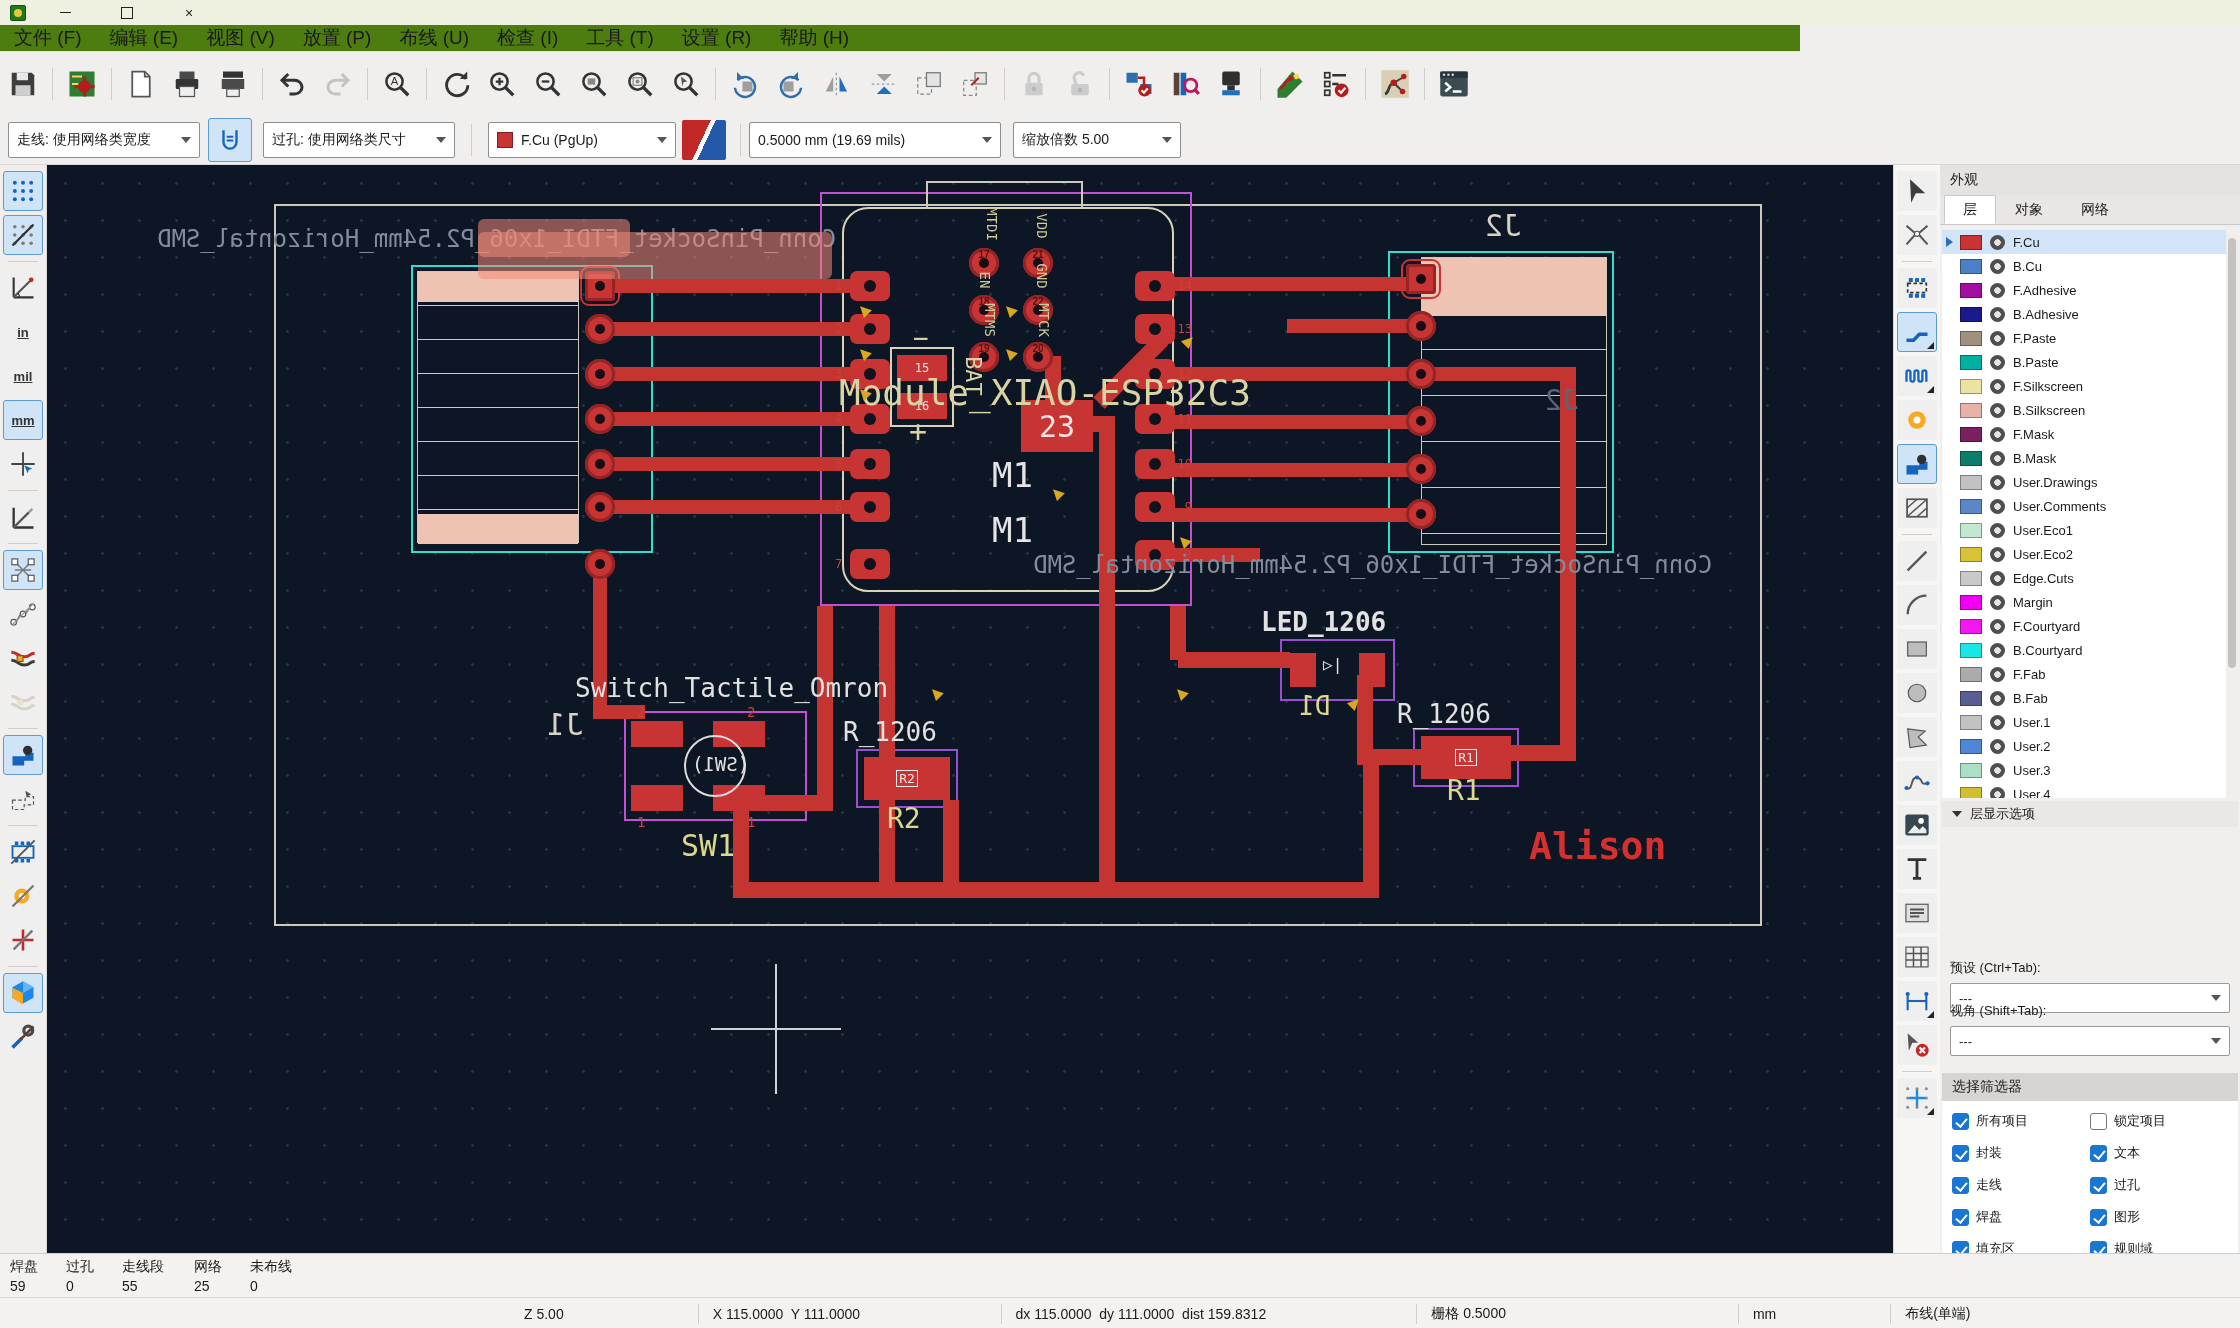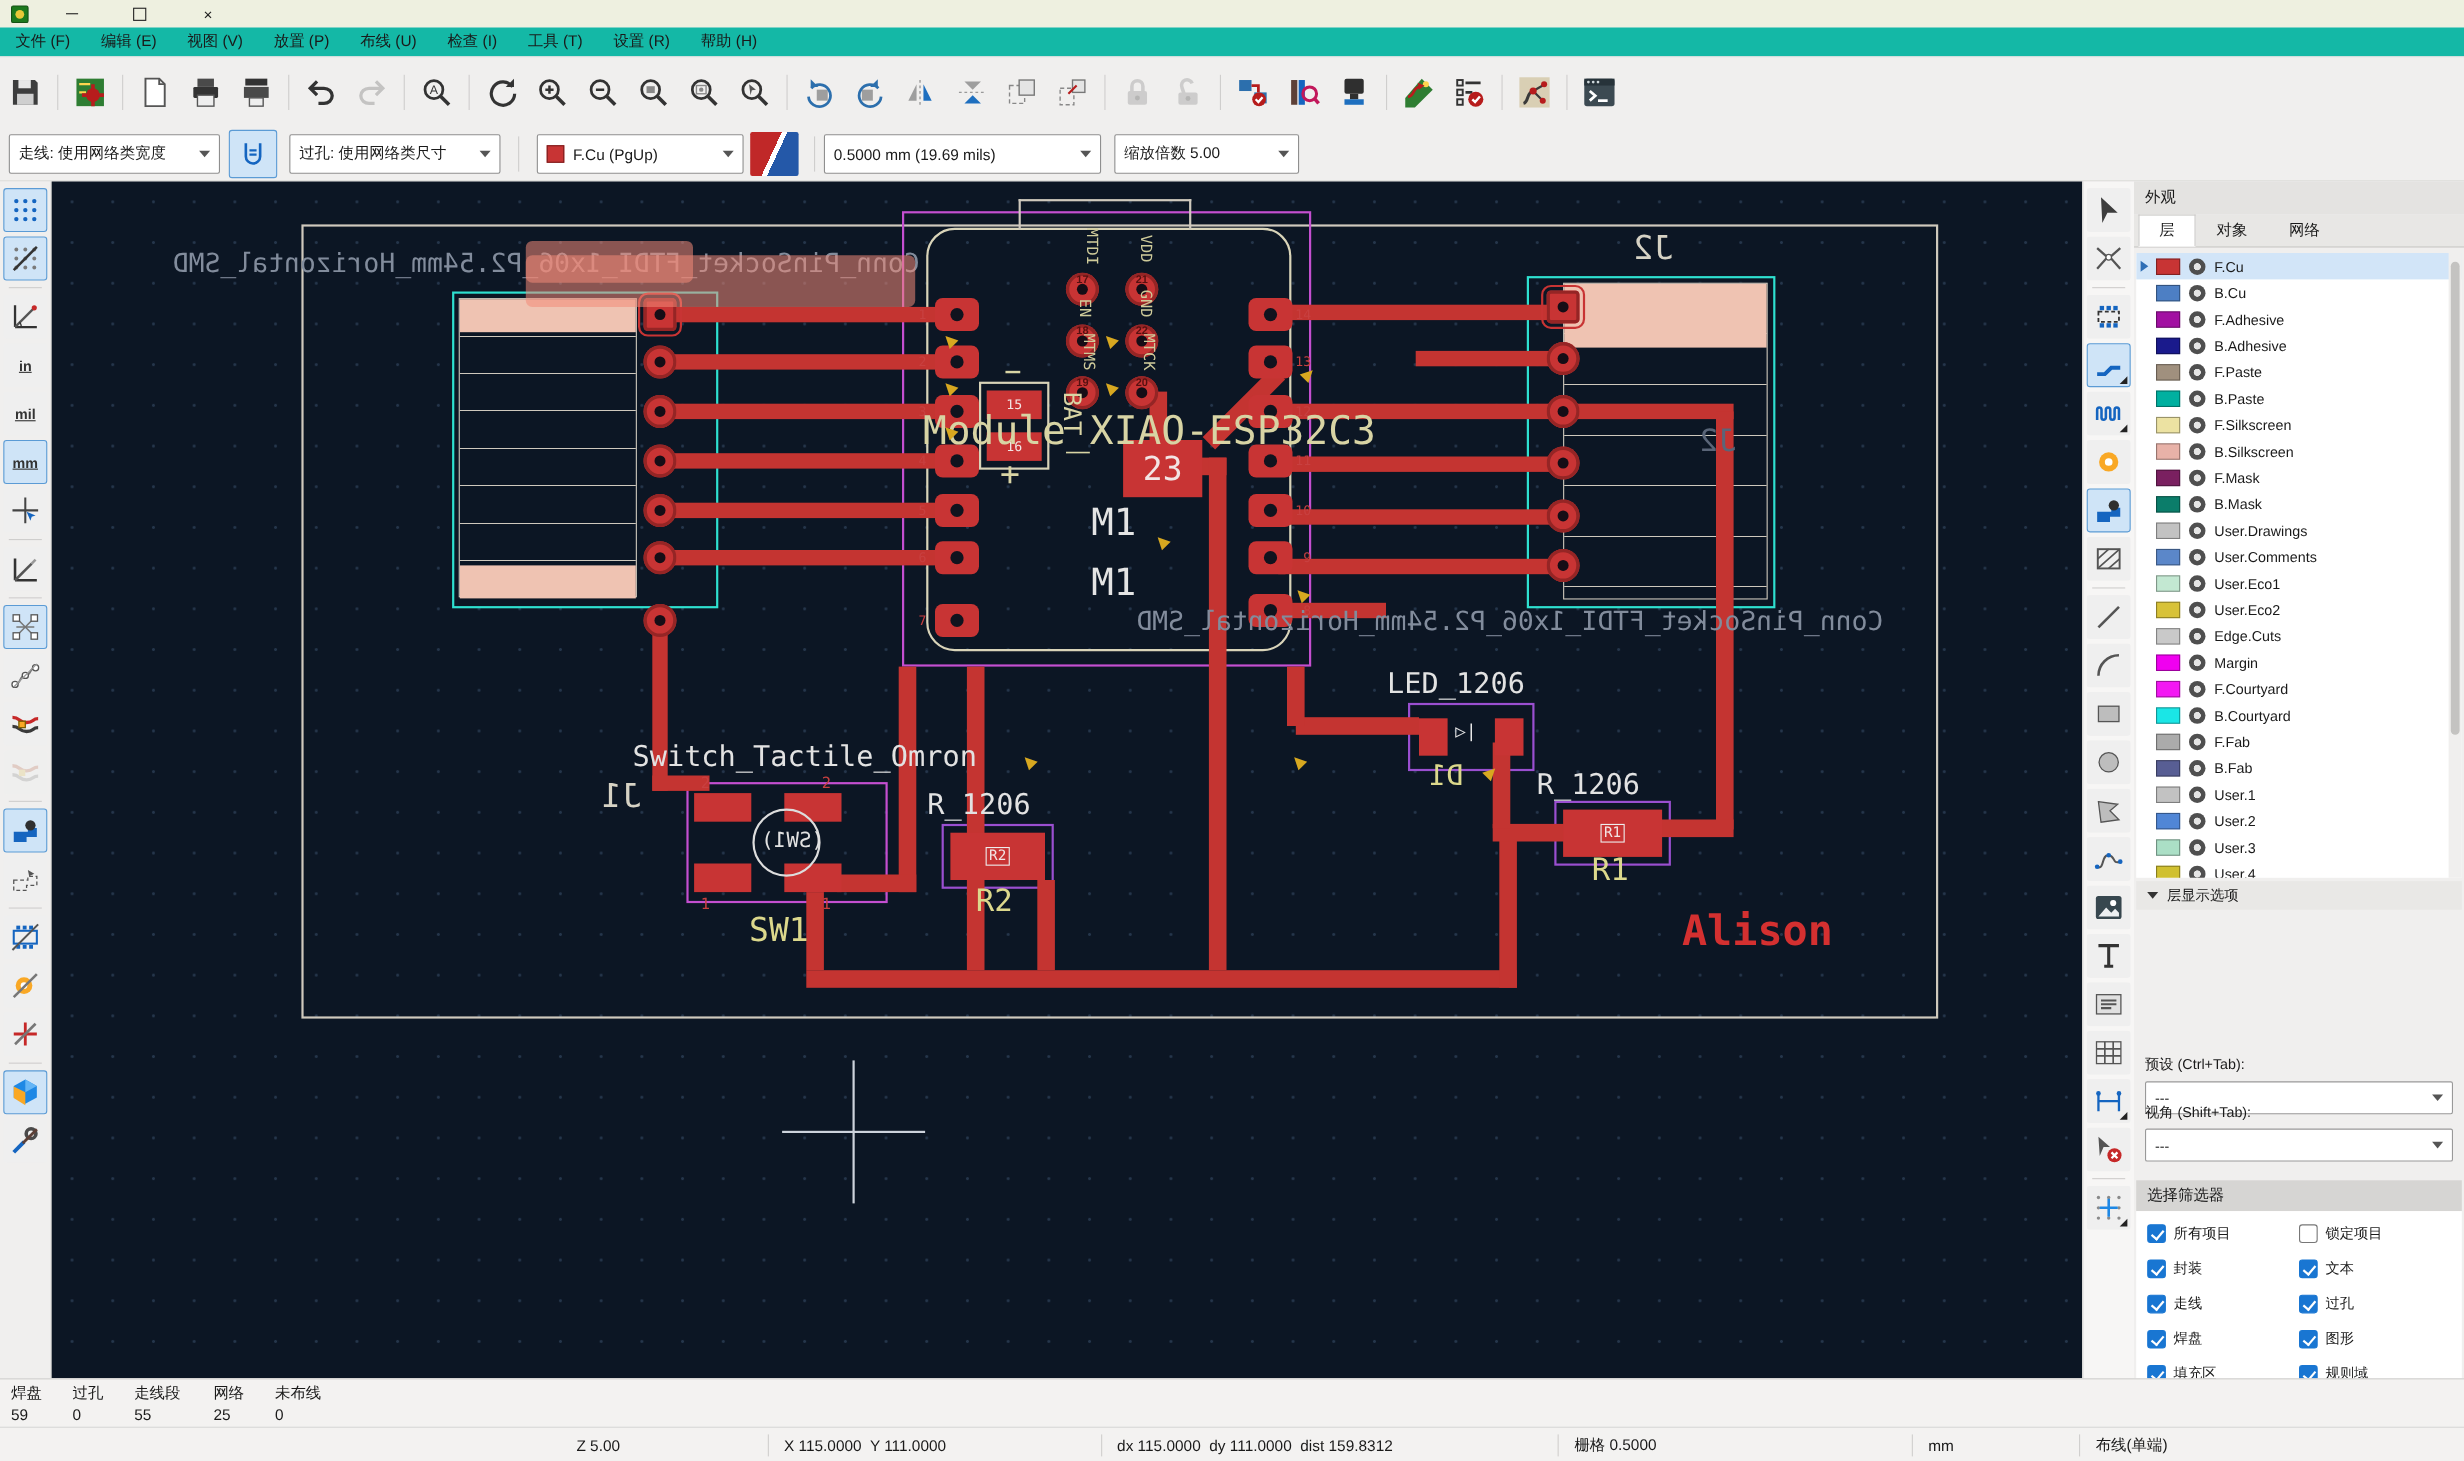--- a/index.html
+++ b/index.html
@@ -5,21 +5,21 @@
   * { margin:0; padding:0; box-sizing:border-box; }
   html,body { width:2240px; height:1328px; overflow:hidden; font-family:"Liberation Sans","DejaVu Sans",sans-serif; background:#f0efee; }
   .titlebar { position:absolute; left:0; top:0; width:2240px; height:25px; background:#eef0e0; display:flex; align-items:center; font-size:13px; color:#1a1a1a; }
   .appicon { width:16px; height:16px; margin:0 8px 0 10px; background:#1d7a1d; border:1px solid #145214; border-radius:2px; position:relative; }
   .appicon::after { content:""; position:absolute; left:3px; top:3px; width:8px; height:8px; background:#e8c838; border-radius:50%; }
   .wincaption { flex:1; }
   .winbtns { display:flex; height:25px; }
   .winbtn { width:62px; height:25px; display:flex; align-items:center; justify-content:center; color:#222; font-size:14px; }
   .wb-min::after { content:""; width:11px; border-top:1.5px solid #222; }
   .wb-max::after { content:""; width:10px; height:10px; border:1.2px solid #222; }
-  .menubar { position:absolute; left:0; top:25px; width:2240px; height:27px; background:#14b8a6; display:flex; align-items:center; font-size:14px; color:#1a1a1a; border-bottom:1px solid #e4e4e4; }
+  .menubar { position:absolute; left:0; top:25px; width:1800px; height:27px; background:#4d7c0f; display:flex; align-items:center; font-size:19px; color:#1a1a1a; border-bottom:1px solid #e4e4e4; }
   .menuitem { padding:0 14px; height:27px; display:flex; align-items:center; }
   .toolbar1 { position:absolute; left:0; top:52px; width:2240px; height:64px; background:#f0efee; display:flex; align-items:center; }
   .toolbar2 { position:absolute; left:0; top:116px; width:2240px; height:49px; background:#f0efee; border-bottom:1px solid #d8d7d5; display:flex; align-items:center; }
   .tb { width:44px; height:44px; margin:0 1px; border:1px solid transparent; border-radius:3px; display:flex; align-items:center; justify-content:center; background:transparent; }
   .tb svg { width:30px; height:30px; }
   .tb.small svg { width:26px; height:26px; }
   .tb.active { background:#cfe4f7; border-color:#5b9bd5; }
   .tb.disabled { opacity:.42; }
   .tbsep { width:1px; height:32px; background:#cfcecd; margin:0 6px; }
   .vsep { height:1px; width:30px; background:#cfcecd; margin:4px auto; }
@@ -914,21 +914,21 @@
     <span class="clabel" style="left: 700px; top: 540px; font-size: 14px; color: rgb(200, 64, 64); position: absolute;">2</span>
 
     <span class="clabel" style="left: 590px; top: 650px; font-size: 14px; color: rgb(200, 64, 64); position: absolute;">1</span>
 
     <span class="clabel" style="left: 700px; top: 650px; font-size: 14px; color: rgb(200, 64, 64); position: absolute;">1</span>
 
     <span class="clabel" style="left: 796px; top: 554px; font-size: 26px; color: rgb(226, 226, 226); position: absolute;">R_1206</span>
 
     <span class="clabel" style="left: 840px; top: 640px; font-size: 28px; color: rgb(220, 216, 140); position: absolute;">R2</span>
 
-    <span class="clabel" style="left: 1214px; top: 444px; font-size: 26px; color: rgb(226, 226, 226); position: absolute;">LED_1206</span>
+    <span class="clabel" style="left: 1214px; top: 444px; font-size: 26px; color: rgb(226, 226, 226); position: absolute; font-weight: bold;">LED_1206</span>
 
     <span class="clabel" style="left: 1276px; top: 492px; font-size: 16px; color: rgb(232, 232, 232); position: absolute;">▷|</span>
 
     <span class="clabel" style="left: 1252px; top: 528px; font-size: 26px; color: rgb(220, 216, 140); position: absolute; transform: scaleX(-1);">D1</span>
 
     <span class="clabel" style="left: 1350px; top: 536px; font-size: 26px; color: rgb(226, 226, 226); position: absolute;">R_1206</span>
 
     <span class="clabel" style="left: 1400px; top: 612px; font-size: 28px; color: rgb(220, 216, 140); position: absolute;">R1</span>
 
     <span class="clabel" style="left: 1482px; top: 662px; font-size: 38px; color: rgb(212, 48, 48); font-weight: bold; position: absolute;">Alison</span>

